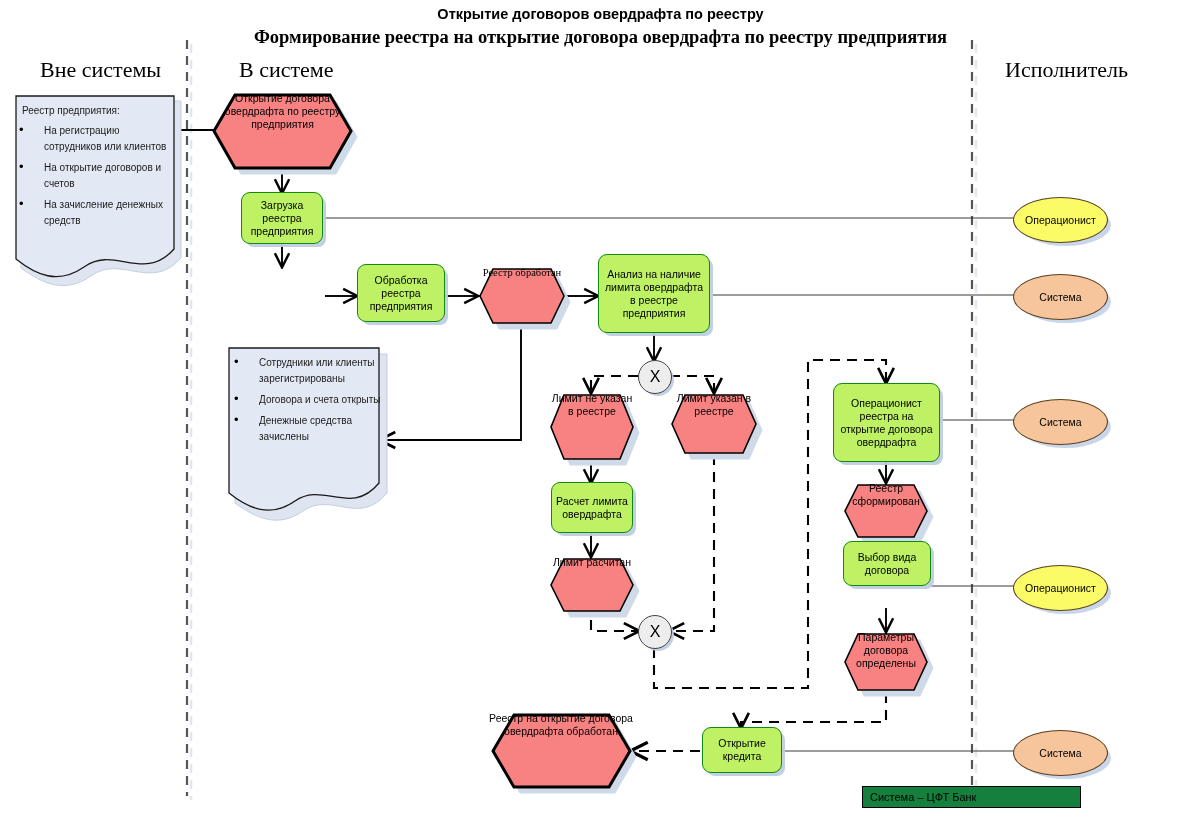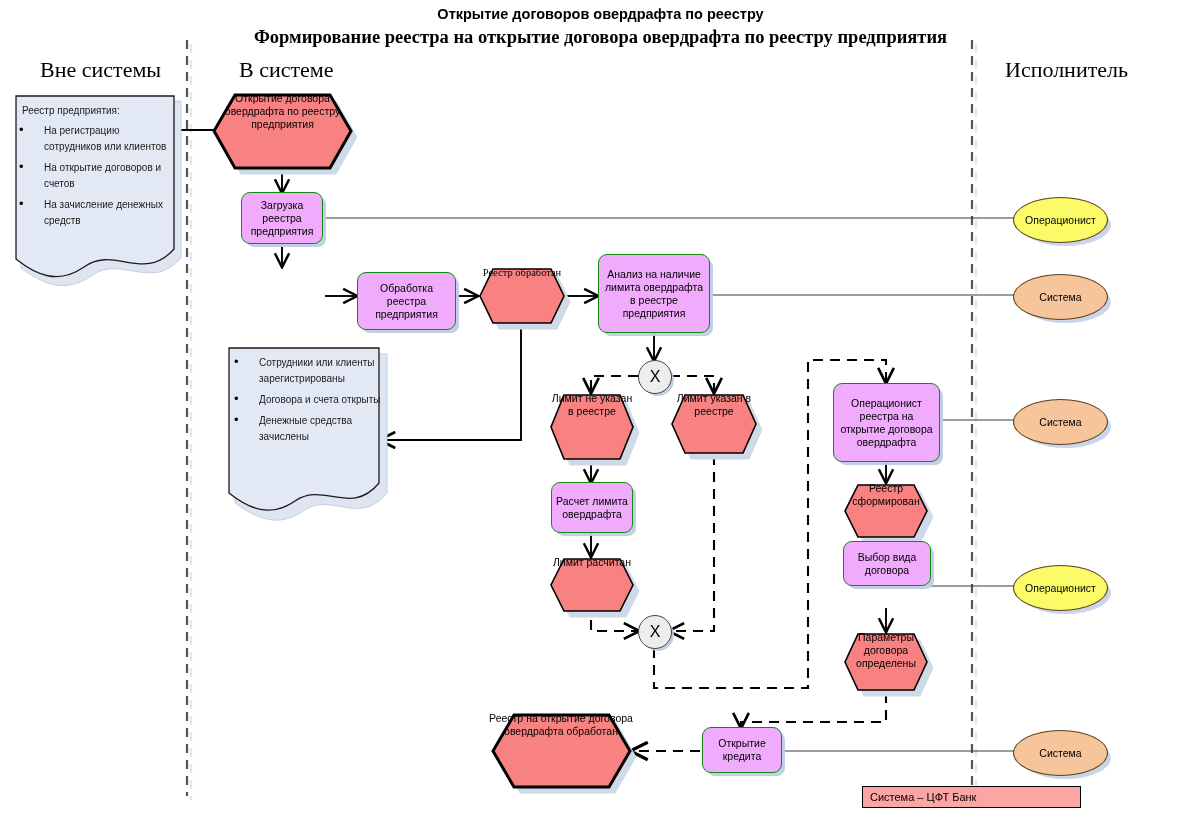--- a/index.html
+++ b/index.html
@@ -59,21 +59,21 @@
     font-family: "Liberation Sans", sans-serif;
     font-size: 10.5px;
     line-height: 13px;
     color: #000;
     z-index: 5;
   }
   .node .lbl { display: block; padding: 0 2px; }
 
   
   .task {
-    background: #f0abfc;
+    background: #bef264;
     border: 1.4px solid #118a11;
     border-radius: 9px;
     box-shadow: 4px 4px 0 -1px rgba(190,205,226,0.95);
   }
   
   .hexwrap { position: absolute; z-index: 5; }
   .hexwrap .hexsvg { position:absolute; left:0; top:0; }
   .hexwrap .hextext {
     position: absolute;
     left: 0; top: 0;
@@ -134,21 +134,21 @@
     content: "\2022";
     position: absolute;
     left: 9px; top: -1px;
     font-size: 13px;
     color: #000;
   }
   .legend {
     position: absolute;
     box-sizing: border-box;
     border: 1.3px solid #000;
-    background: #fca5a5;
+    background: #15803d;
     font-family: "Liberation Sans", sans-serif;
     font-size: 11px;
     color: #000;
     display: flex;
     align-items: center;
     padding-left: 7px;
     z-index: 7;
   }
 </style>
 </head>
@@ -342,21 +342,21 @@
     </svg>
     <div class="hextext" style="width:144px; height:78px;">
       <span class="lbl">Реестр на открытие договора овердрафта обработан</span>
     </div>
   </div>
 
   <div class="node task" style="left:241px; top:192px; width:82px; height:52px;">
     <span class="lbl">Загрузка реестра предприятия</span>
   </div>
 
-  <div class="node task" style="left:357px; top:272px; width:99px; height:58px;">
+  <div class="node task" style="left:357px; top:264px; width:88px; height:58px;">
     <span class="lbl">Обработка реестра предприятия</span>
   </div>
 
   <div class="node task" style="left:598px; top:254px; width:112px; height:79px;">
     <span class="lbl">Анализ на наличие лимита овердрафта в реестре предприятия</span>
   </div>
 
   <div class="node task" style="left:551px; top:482px; width:82px; height:51px;">
     <span class="lbl">Расчет лимита овердрафта</span>
   </div>

